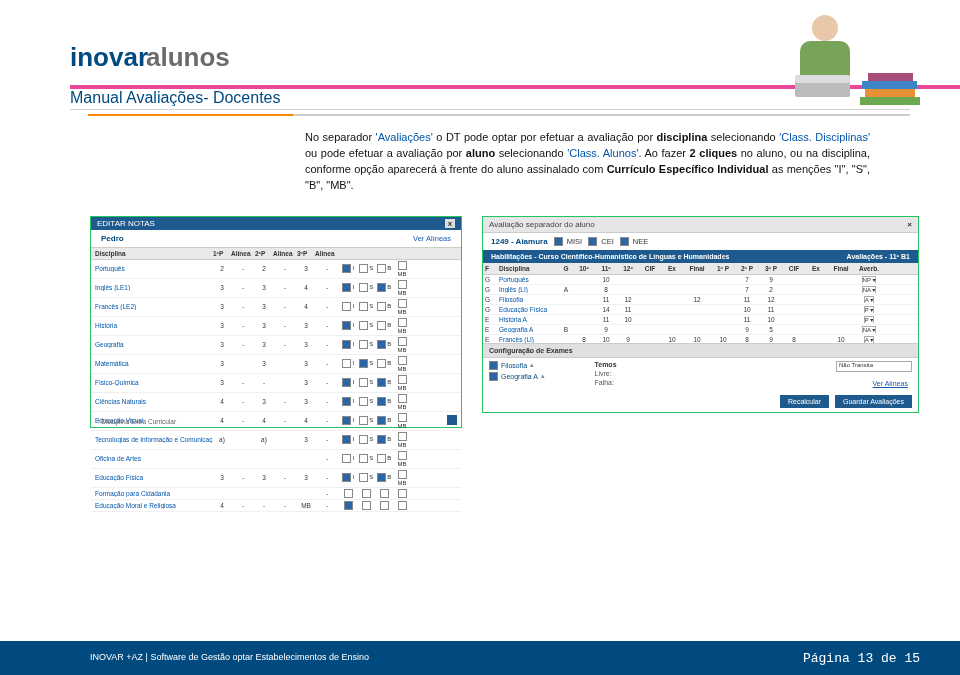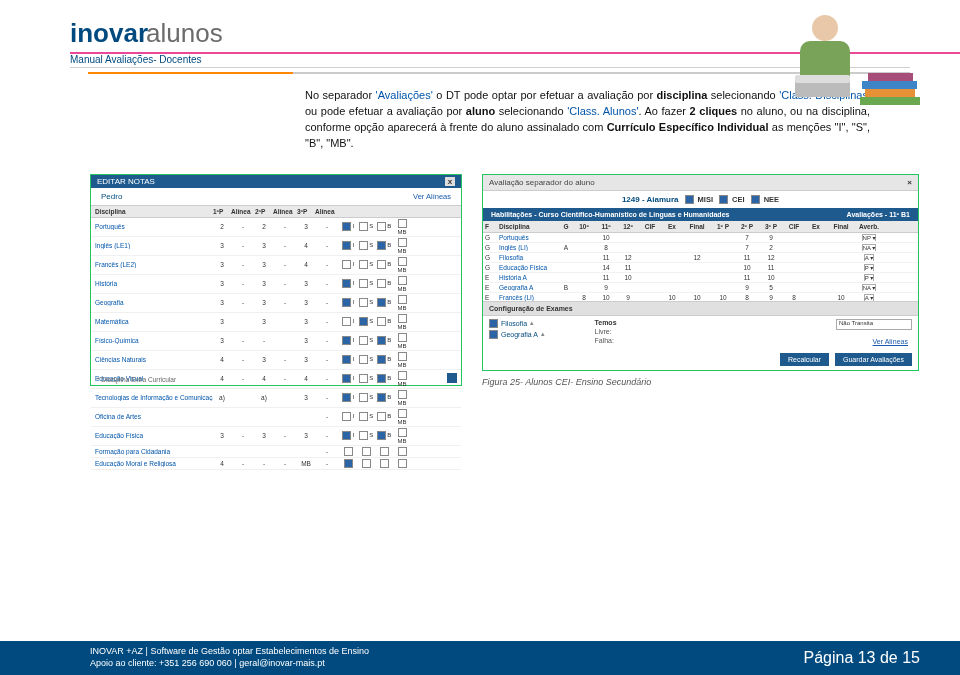--- a/index.html
+++ b/index.html
@@ -27,30 +27,31 @@
     gap: 0;
   }
   .logo-inovar {
     font-size: 26px;
     font-weight: bold;
     color: #004a7f;
     line-height: 1;
   }
   .logo-alunos {
     font-size: 26px;
-    font-weight: 400;
+    font-weight: 700;
     color: #6b6b6b;
     line-height: 1;
     margin-left: -2px;
+    margin-top: 24px;
   }
   .subtitle {
     color: #004a7f;
-    font-size: 10px;
-    margin-top: 6px;
-    border-top: 2px solid #ec4899;
+    font-size: 16px;
+    margin-top: 15px;
+    border-top: 4px solid #ec4899;
   }
   .sub-underline {
     width: 840px;
     margin-left:70px;
     border-top:1px solid #d0d0d0;
     margin-top:2px;
   }
   
   .section-title {
     margin: 18px 0 0 88px;
@@ -134,21 +135,21 @@
     font-size: 8px;
     padding: 2px 6px;
   }
   .figA .fa-title .x {
     float:right; background:#ddd; color:#333; width:10px; text-align:center; font-weight:bold;
   }
   .figA .fa-name {
     display:flex; justify-content:space-between; align-items:center;
     padding: 4px 10px; font-size:8px; color:#004a7f;
   }
-  .figA .fa-name .pedro { font-weight:normal; color:#004a7f; }
+  .figA .fa-name .pedro { font-weight:bold; color:#004a7f; }
   .figA .fa-name .ver { color:#1a5aaa; font-size:7.5px; }
   .fa-headrow {
     display:grid;
     grid-template-columns: 118px 18px 24px 18px 24px 18px 24px 18px 18px 18px 18px 18px;
     gap:0;
     font-size:6.5px;
     font-weight:bold;
     background:#e9e9e9;
     border-top:1px solid #ccc; border-bottom:1px solid #ccc;
     padding: 2px 4px;
@@ -176,23 +177,23 @@
   
   .figB .fb-title {
     background:#e6e6e6; color:#444; font-size:8px; padding:3px 6px;
     border-bottom:1px solid #ccc;
   }
   .figB .fb-title .x {
     float:right; color:#333; font-weight:bold;
   }
   .figB .fb-name {
     padding: 4px 8px; font-size:8px; color:#004a7f; font-weight:bold;
-    display:flex; justify-content:center; align-items:center;
-  }
-  .fb-checks { font-size:7.5px; font-weight:bold; color:#333;}
+    display:flex; justify-content:flex-start; align-items:center;
+  }
+  .fb-checks { font-size:7.5px; font-weight:normal; color:#333;}
   .fb-checks .chkbox { margin: 0 2px 0 6px;}
   .fb-bar {
     display:flex; justify-content:space-between;
     background:#1e5a8e; color:#fff; font-size:7px; font-weight:bold;
     padding:3px 8px;
   }
   .fb-head {
     display:grid;
     grid-template-columns: 14px 60px 14px 22px 22px 22px 22px 22px 28px 24px 24px 24px 22px 22px 28px 28px;
     font-size:6.5px; font-weight:bold;
@@ -250,21 +251,21 @@
     display:flex; align-items:center;
     padding-left:90px; padding-right:40px;
     justify-content:space-between;
   }
   .footer .flogo {
     display:flex; align-items:center; gap:8px; margin-right:18px;
   }
   .flogo-text { font-size:15px; font-weight:bold; color:#fff; letter-spacing:-0.5px;}
   .flogo-sub { font-size:7px; color:#cfe1ef; }
   .footer .finfo { flex:1; line-height:1.3;}
-  .footer .fpage { font-size:16px;}
+  .footer .fpage { font-size:13px;font-family:Liberation Mono, monospace;}
   .plus-box {
     width:14px; height:14px; background:#fff; color:#004a7f; font-weight:bold;
     display:inline-flex; align-items:center; justify-content:center; font-size:12px;
   }
   .gear-icon {
     width:18px; position:relative;
   }
   .gear-icon::before{
     content:""; position:absolute; left:0; top:-2px; width:10px; height:10px;
     border:2px dotted #cfe1ef; border-radius:50%;
@@ -712,24 +713,22 @@
               <span class="sel" style="width:70px; display:inline-block; padding:0 2px;">Não Transita</span>
             </div>
             <div class="fb-links">Ver Alíneas</div>
             <div class="fb-btns" id="figB-btns">
                 <div class="btn">Recalcular</div>
                 <div class="btn">Guardar Avaliações</div>
               </div>
           </div>
         </div>
       </div>
-      <div class="fig-caption">Figura 25- Alunos CEI- Ensino Secundário</div>
     </div>
   </div>
 
   <div class="footer">
     <div class="finfo">
       <div>INOVAR +AZ | Software de Gestão optar Estabelecimentos de Ensino</div>
-      <div>Apoio ao cliente: +351 256 690 060 | geral@inovar-mais.pt</div>
     </div>
     <div class="fpage">Página 13 de 15</div>
   </div>
 </div>
 
 </body></html>

